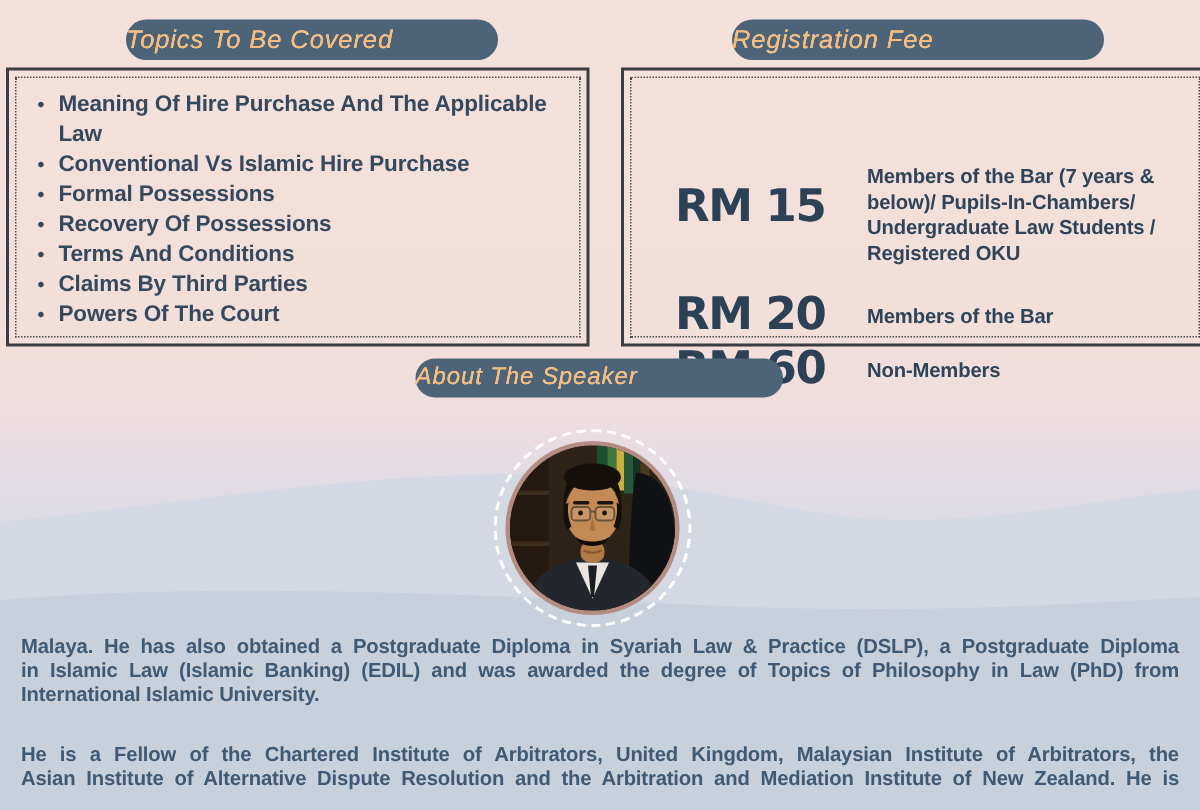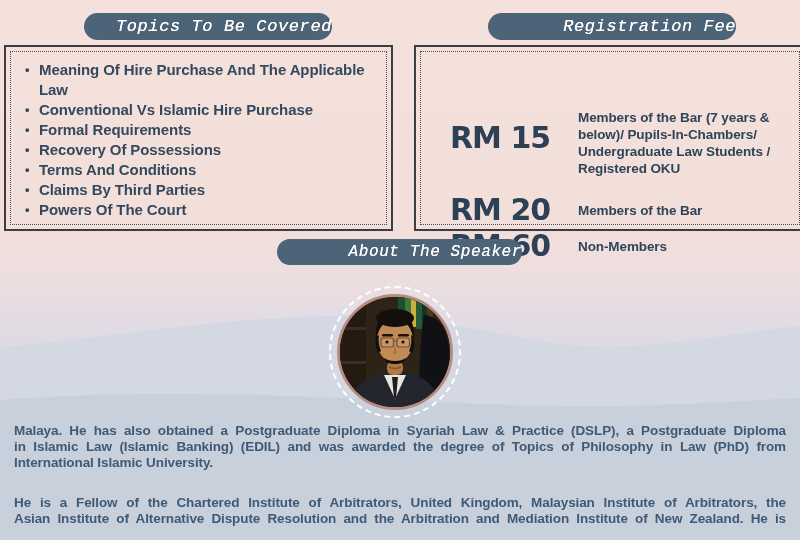--- a/index.html
+++ b/index.html
@@ -10,23 +10,23 @@
     position:relative; width:800px; height:540px; overflow:hidden;
     background:linear-gradient(180deg,
       #f5e1db 0%, #f3dfda 40%, #efdedf 50%, #e4dce4 58%,
       #d8dae3 67%, #cdd3de 76%, #c7cfd9 100%);
   }
   .bg-mountains { position:absolute; inset:0; z-index:0; }
 
   
   .pill {
     position:absolute; height:27px; border-radius:14px;
-    background:#4d6378; color:#ffffff;
-    display:flex; align-items:center; justify-content:flex-end;
-    font-family:Liberation Mono, monospace; font-style:italic;
+    background:#4d6378; color:#fdba74;
+    display:flex; align-items:center; justify-content:flex-start;
+    font-family:Liberation Sans, sans-serif; font-style:italic;
     font-size:17px; letter-spacing:0.6px; z-index:2;
     text-shadow:0 0 0.4px #f4f1ea;
   }
   .pill-topics { left:84px;  top:13px; width:248px; }
   .pill-fees   { left:488px; top:13px; width:248px; }
   .pill-about  { left:277px; top:239px; width:245px; height:26px; font-size:16px; }
 
   
   .box {
     position:absolute; top:45px; height:186px;
@@ -108,21 +108,21 @@
   </div>
 
   <div class="box box-topics">
     <div class="box-inner"></div>
     <ul class="topics-list">
 
         <li>Meaning Of Hire Purchase And The Applicable Law</li>
 
         <li>Conventional Vs Islamic Hire Purchase</li>
 
-        <li>Formal Requirements</li>
+        <li>Formal Possessions</li>
 
         <li>Recovery Of Possessions</li>
 
         <li>Terms And Conditions</li>
 
         <li>Claims By Third Parties</li>
 
         <li>Powers Of The Court</li>
       </ul>
   </div>

